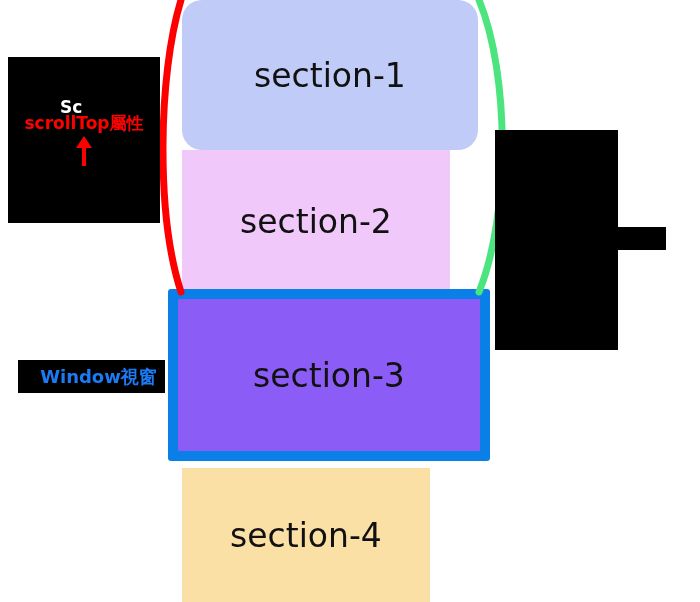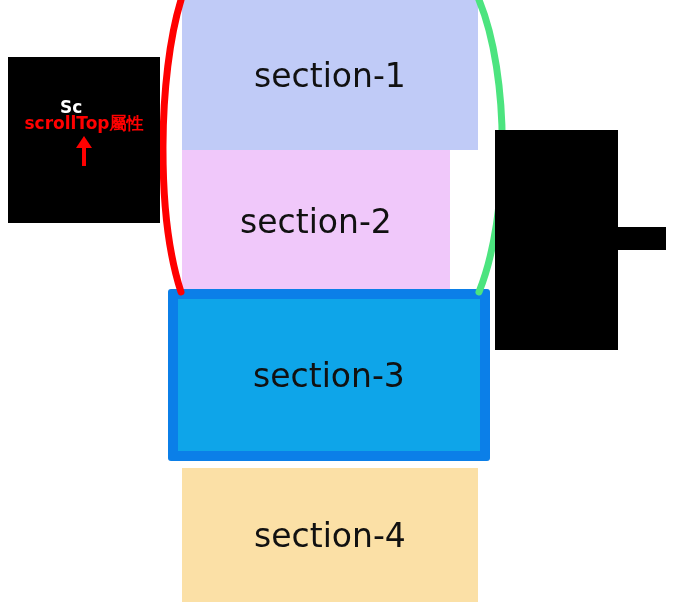--- a/index.html
+++ b/index.html
@@ -26,41 +26,42 @@
     justify-content: center;
     font-family: "DejaVu Sans", "Liberation Sans", sans-serif;
     font-size: 33px;
     color: #111111;
     letter-spacing: 0px;
     box-sizing: border-box;
   }
   #section-1 {
     left: 182px; top: 0px; width: 296px; height: 150px;
     background: #c0cbf7;
+    border-radius: 20px;
   }
   #section-2 {
     left: 182px; top: 150px; width: 268px; height: 142px;
     background: #f0c8fa;
   }
   #section-3-frame {
     position: absolute;
     left: 168px; top: 289px; width: 322px; height: 172px;
     background: #0b7fe8;
     box-sizing: border-box;
     padding: 10px;
     border-radius: 3px;
   }
   #section-3 {
     position: relative;
     left: 0; top: 0;
     width: 100%; height: 100%;
-    background: #0ea5e9;
+    background: #8b5cf6;
   }
   #section-4 {
-    left: 182px; top: 468px; width: 296px; height: 134px;
+    left: 182px; top: 468px; width: 248px; height: 134px;
     background: #fbe0a6;
   }
 
   
   .curve {
     position: absolute;
     top: 0;
     left: 0;
     width: 700px;
     height: 602px;
@@ -169,19 +170,22 @@
   <div class="label-box" id="scrolltop-label">
     <div class="scrolltop-line">scrollTop屬性</div>
     <div id="scrolltop-arrow">
       <svg width="26" height="32" viewBox="0 0 26 32" xmlns="http://www.w3.org/2000/svg">
         <line x1="13" y1="31" x2="13" y2="9" stroke="#ff0000" stroke-width="4"></line>
         <polygon points="13,1 5,13 21,13" fill="#ff0000"></polygon>
       </svg>
     </div>
   </div>
 
+  <div class="label-box" id="window-label">
+    <span class="txt">Window視窗</span>
+  </div>
 
   <div class="label-box" id="scrollheight-label">
   </div>
   <div id="scrollheight-text">Sc</div>
   <div id="scrollheight-redaction"></div>
 
 </div>
 
 </body></html>

